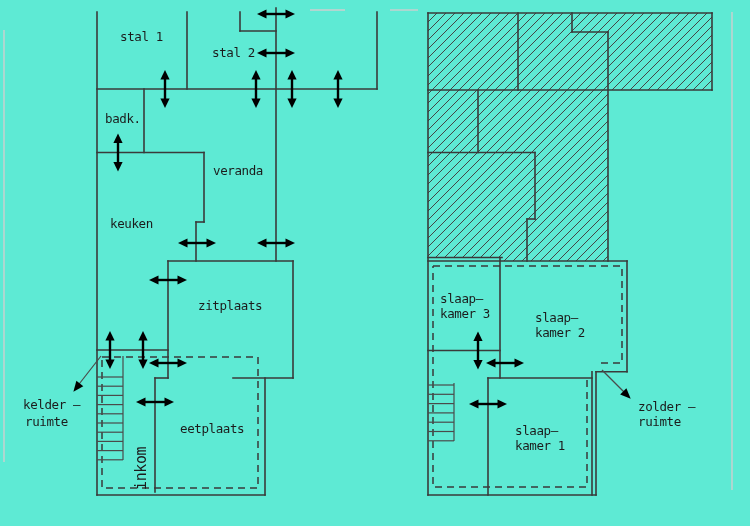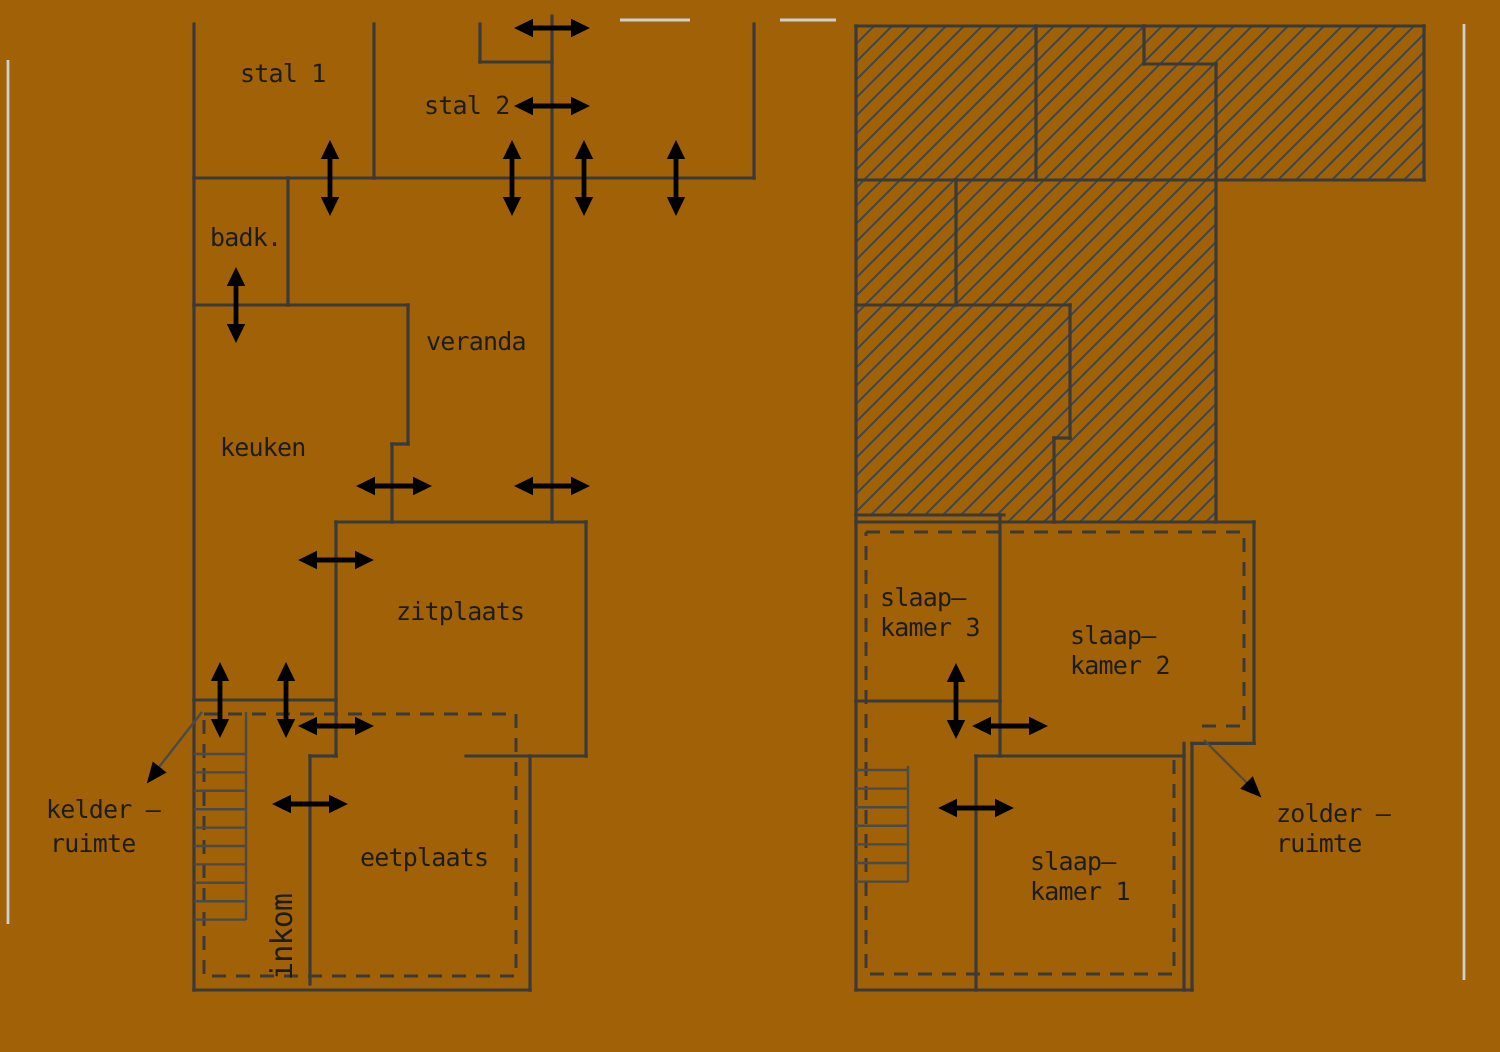--- a/index.html
+++ b/index.html
@@ -1,16 +1,16 @@
 <!DOCTYPE html>
 <html><head>
 <meta charset="utf-8">
 <style>
   html,body{margin:0;padding:0;background:#ffffff;}
-  #stage{position:relative;width:750px;height:526px;background:#a16207;overflow:hidden;}
+  #stage{position:relative;width:750px;height:526px;background:#5eead4;overflow:hidden;}
   svg{position:absolute;left:0;top:0;}
   svg text{
     font-family:"DejaVu Sans Mono","Liberation Mono",monospace;
     font-size:12.5px;
     letter-spacing:-0.4px;
     fill:#1c1c1c;
     white-space:pre;
   }
   svg text.big{font-size:15px;}
   .wall{stroke:#3a3a3a;stroke-width:1.6;fill:none;stroke-linecap:square;}

